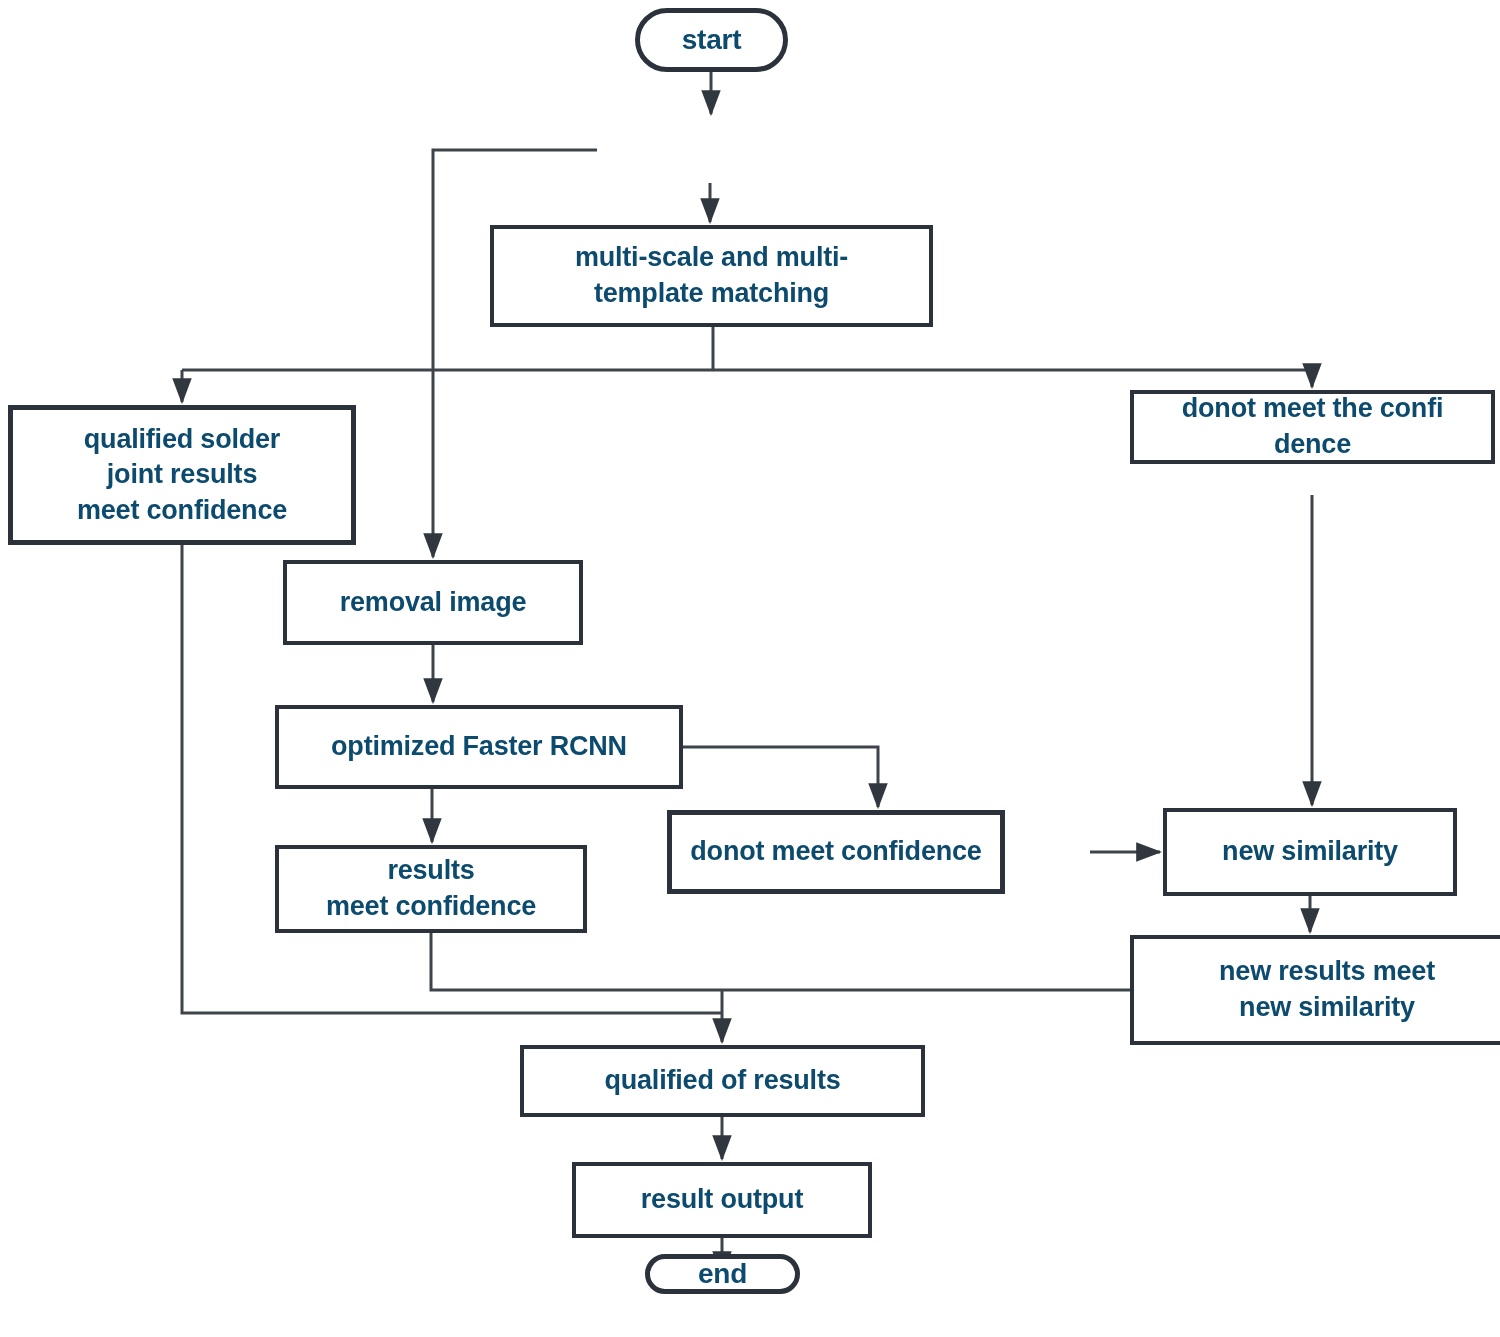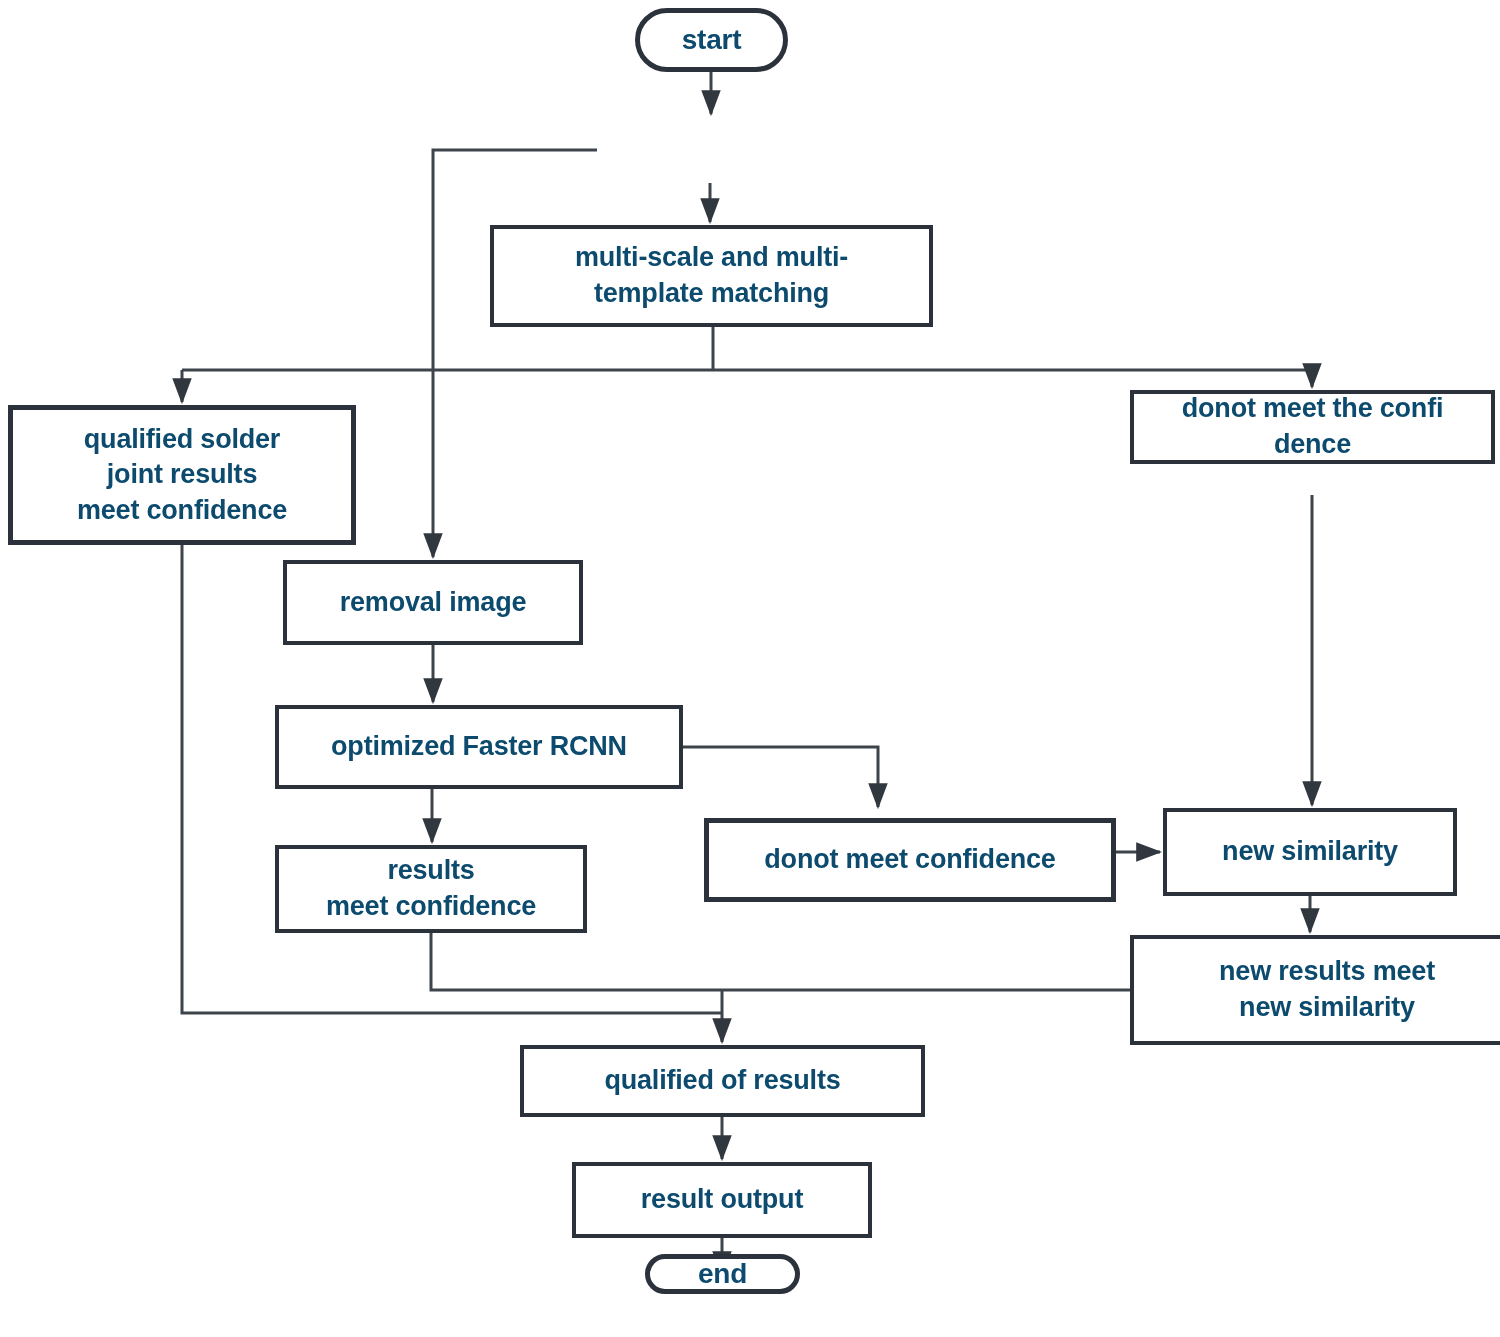--- a/index.html
+++ b/index.html
@@ -45,21 +45,21 @@
 
   
   #n-start          { left: 635px;  top: 8px;    width: 153px; height: 64px; }
   #n-image-input    { left: 597px;  top: 117px;  width: 226px; height: 66px; }
   #n-multiscale     { left: 490px;  top: 225px;  width: 443px; height: 102px; }
   #n-qualified      { left: 8px;    top: 405px;  width: 348px; height: 140px; }
   #n-donot-conf1    { left: 1130px; top: 390px;  width: 365px; height: 74px; }
   #n-removal        { left: 283px;  top: 560px;  width: 300px; height: 85px; }
   #n-rcnn           { left: 228px;  top: 705px;  width: 408px; height: 84px; margin-left: 47px; }
   #n-results-meet   { left: 275px;  top: 845px;  width: 312px; height: 88px; }
-  #n-donot-conf2    { left: 704px;  top: 810px;  width: 412px; height: 84px; margin-top: 8px; }
+  #n-donot-conf2    { left: 667px;  top: 810px;  width: 338px; height: 84px; }
   #n-new-similarity { left: 1163px; top: 808px;  width: 294px; height: 88px; }
   #n-new-results    { left: 1130px; top: 935px;  width: 394px; height: 110px; }
   #n-selection      { left: 520px;  top: 1045px; width: 405px; height: 72px; }
   #n-result-output  { left: 572px;  top: 1162px; width: 300px; height: 76px; }
   #n-end            { left: 645px;  top: 1254px; width: 155px; height: 40px; }
 </style>
 </head>
 <body>
 
 <div id="canvas">

